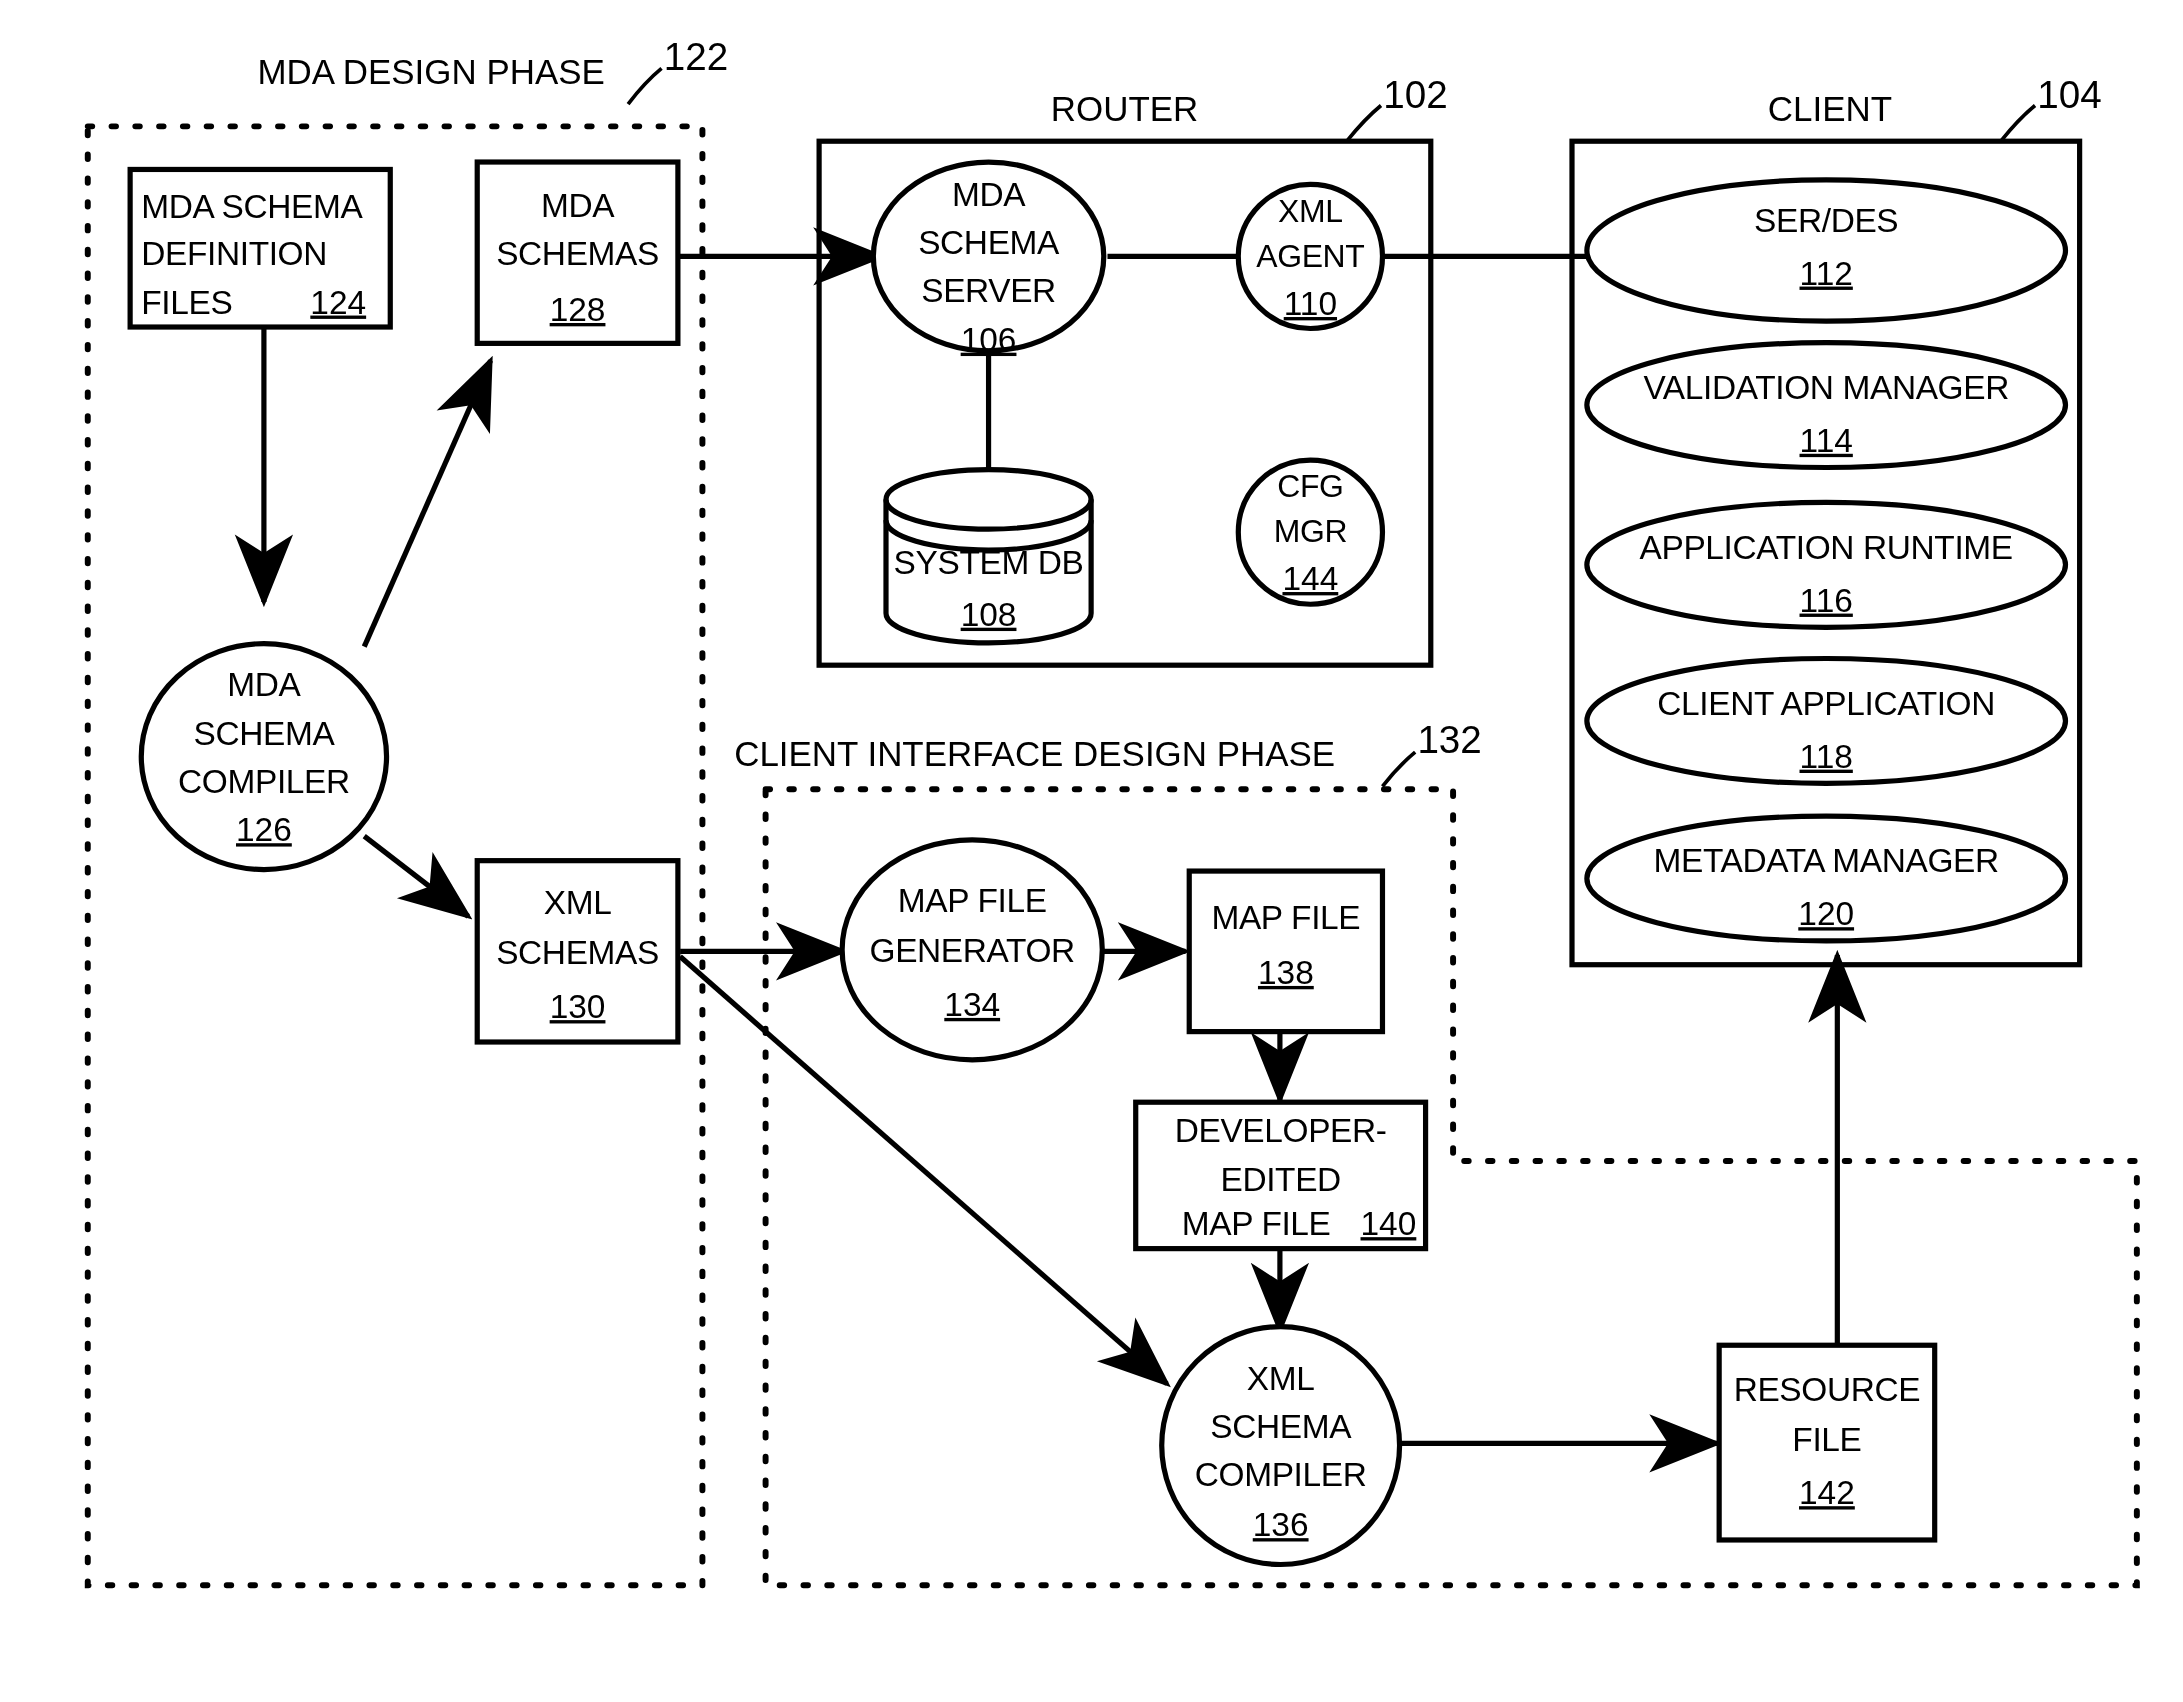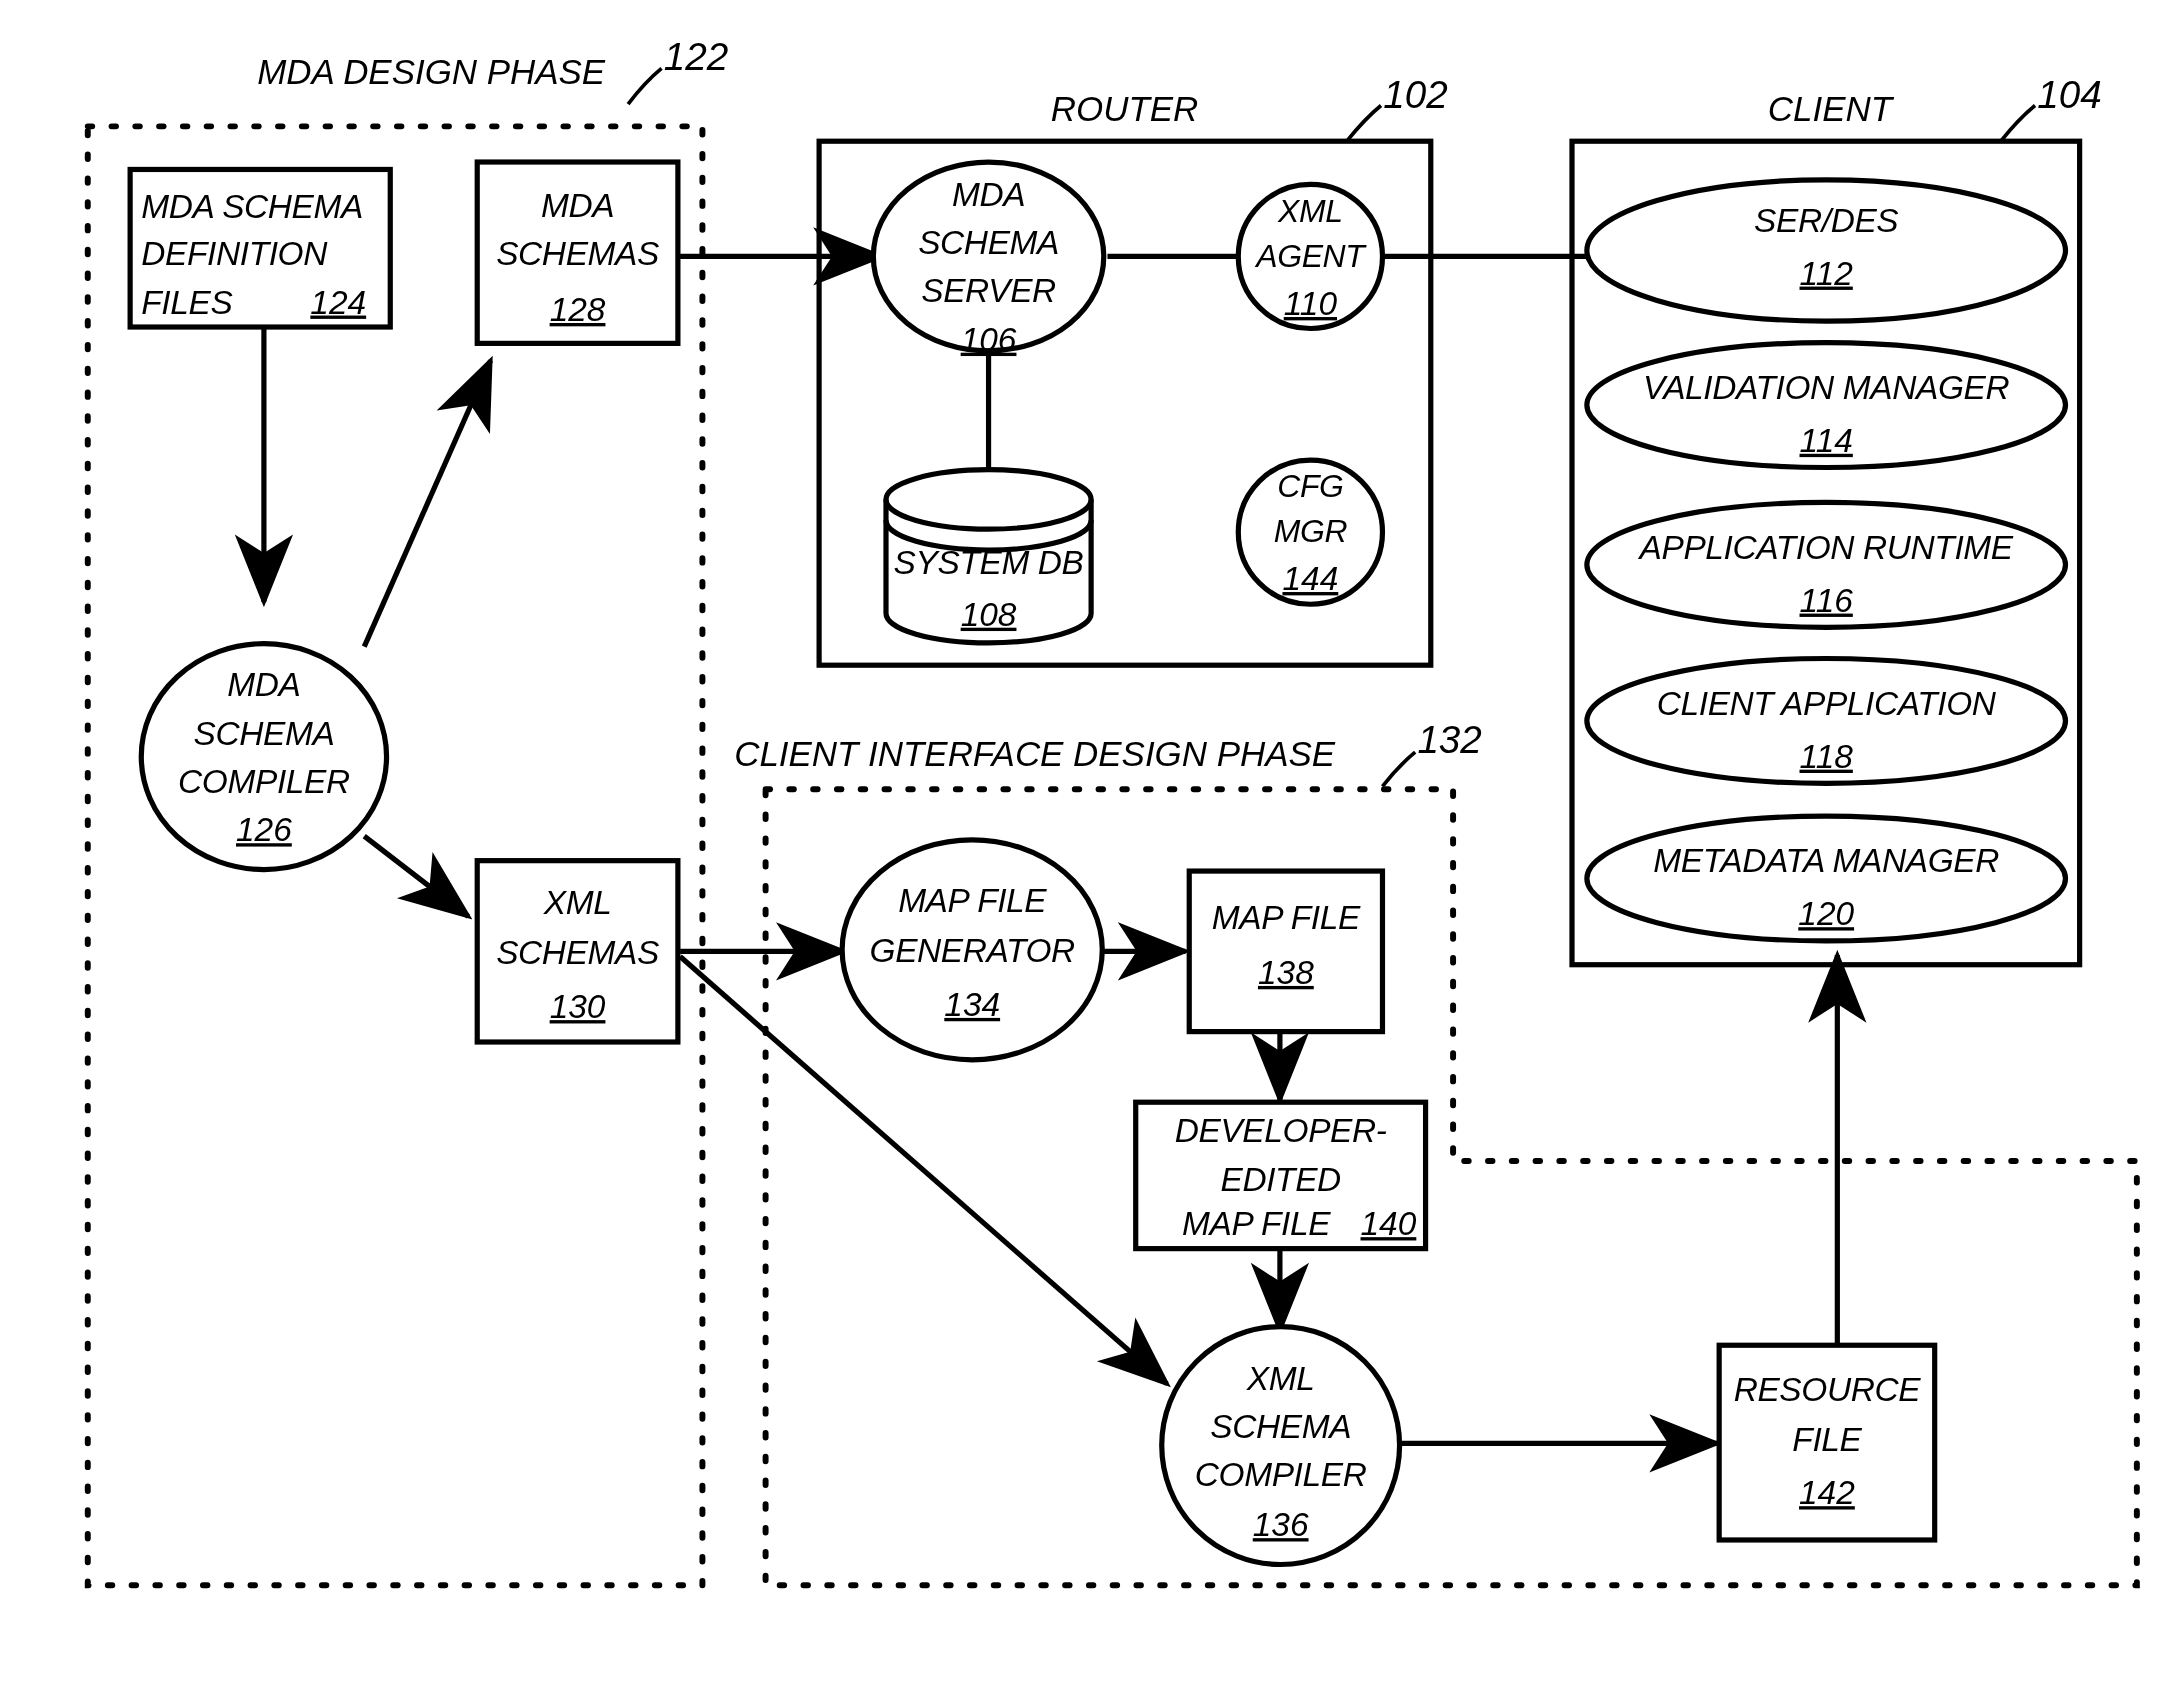--- a/index.html
+++ b/index.html
@@ -10,21 +10,20 @@
   body {
     width: 2183px;
     height: 1702px;
     font-family: "Liberation Sans", sans-serif;
     overflow: hidden;
   }
   #diagram-root {
     position: relative;
     width: 2183px;
     height: 1227px;
-    font-style: italic;
   }
   svg#figure {
     display: block;
     width: 2183px;
     height: 1702px;
   }
   .solid-shape {
     fill: #ffffff;
     stroke: #000000;
     stroke-width: 7;

